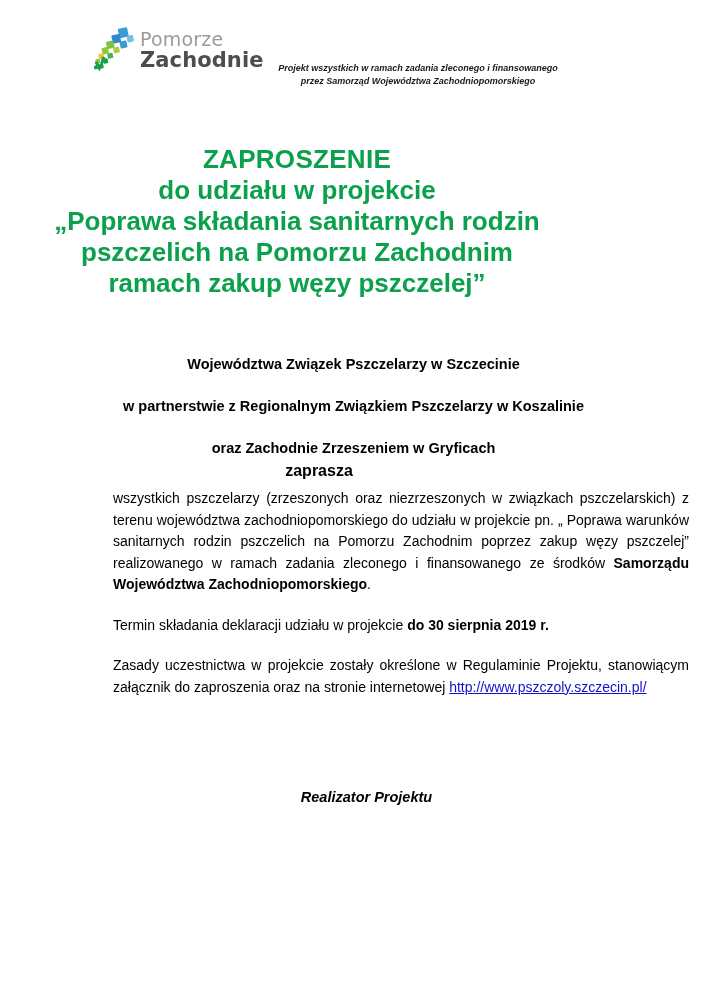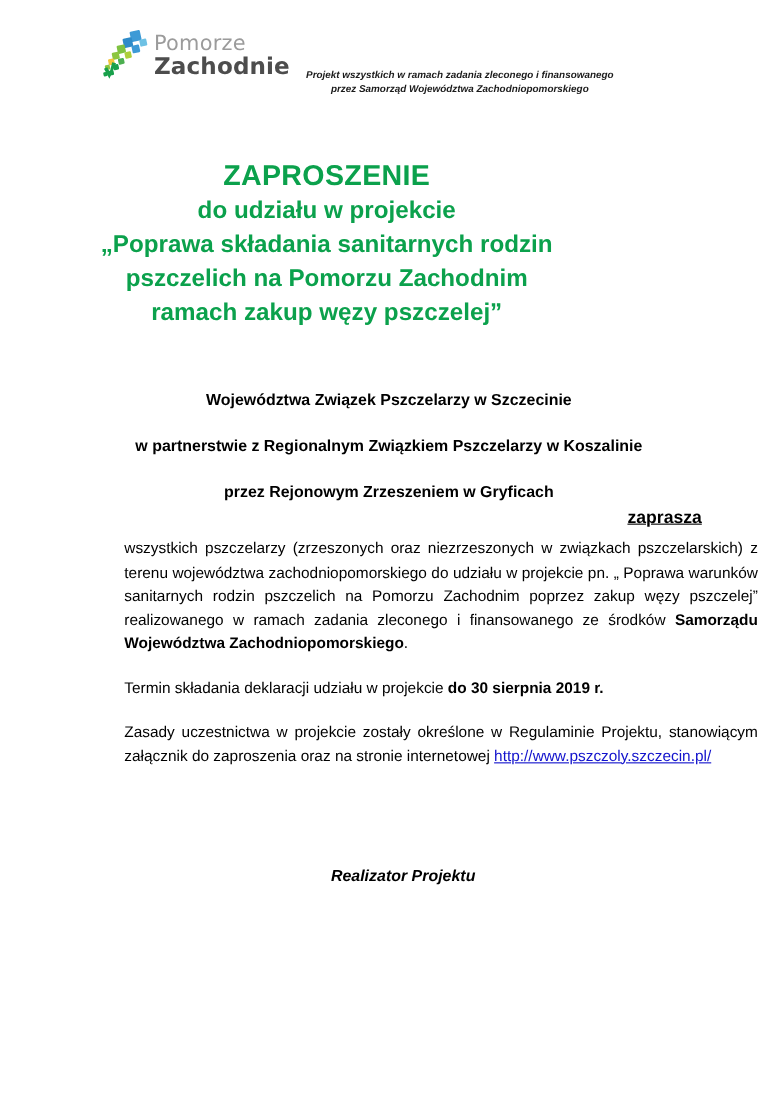--- a/index.html
+++ b/index.html
@@ -86,21 +86,21 @@
     text-align: center;
     color: #0BA14C;
     font-weight: 700;
   }
   .title-main {
     font-size: 26px;
     line-height: 32px;
     letter-spacing: 0.3px;
   }
   .title-sub {
-    font-size: 22px;
+    font-size: 26px;
     line-height: 31px;
   }
 
   
   .orgs {
     position: absolute;
     left: 0;
     top: 355px;
     width: 707px;
     text-align: center;
@@ -109,24 +109,23 @@
     font-size: 14.5px;
     font-weight: 700;
     line-height: 18px;
     margin-bottom: 24px;
   }
   .invite-word {
     position: absolute;
     left: 0;
     top: 462px;
     width: 638px;
-    text-align: right;
+    text-align: center;
     font-size: 16px;
     font-weight: 700;
-    text-decoration: underline;
   }
 
   
   .body-col {
     position: absolute;
     left: 66px;
     top: 488px;
     width: 576px;
     margin-left: 47px;
   }
@@ -200,21 +199,21 @@
     <div class="title-main">ZAPROSZENIE</div>
     <div class="title-sub">do udziału w projekcie</div>
     <div class="title-sub">„Poprawa składania sanitarnych rodzin</div>
     <div class="title-sub">pszczelich na Pomorzu Zachodnim</div>
     <div class="title-sub">ramach zakup węzy pszczelej”</div>
   </div>
 
   <div class="orgs">
     <div class="org-line">Województwa Związek Pszczelarzy w Szczecinie</div>
     <div class="org-line">w partnerstwie z Regionalnym Związkiem Pszczelarzy w Koszalinie</div>
-    <div class="org-line">przez Rejonowym Zrzeszeniem w Gryficach</div>
+    <div class="org-line">oraz Zachodnie Zrzeszeniem w Gryficach</div>
   </div>
 
   <div class="invite-word">zaprasza</div>
 
   <div class="body-col">
 
     <p class="para"><span>wszystkich pszczelarzy (zrzeszonych oraz niezrzeszonych w związkach pszczelarskich) z terenu województwa zachodniopomorskiego  do udziału w projekcie  pn. „ Poprawa warunków sanitarnych rodzin pszczelich na Pomorzu Zachodnim poprzez zakup węzy pszczelej” realizowanego w ramach zadania zleconego i finansowanego ze środków </span><b>Samorządu Województwa Zachodniopomorskiego</b><span>.</span></p>
 
     <p class="para"><span>Termin składania deklaracji udziału w projekcie </span><b>do 30 sierpnia 2019 r.</b></p>
 

